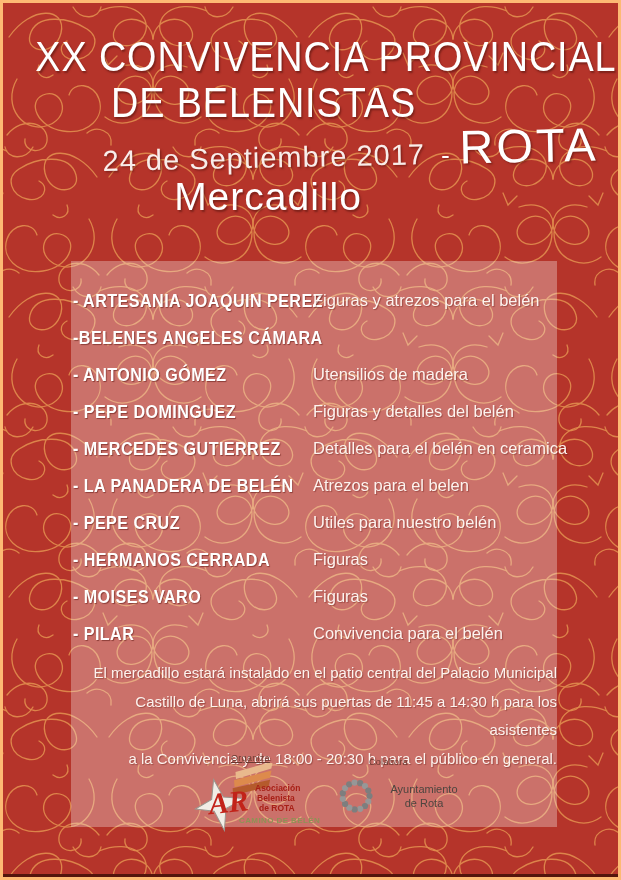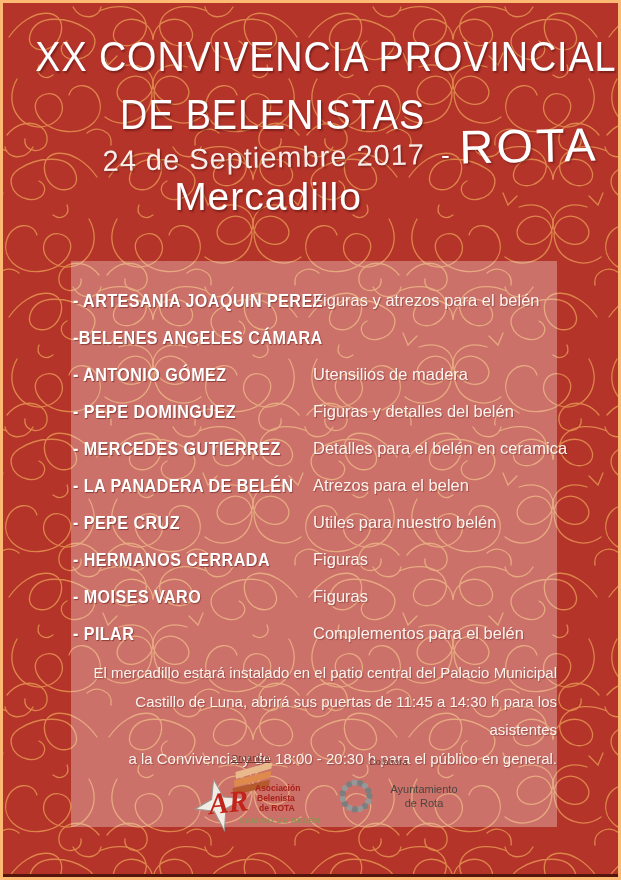--- a/index.html
+++ b/index.html
@@ -15,21 +15,21 @@
 
   
   .title-line{
     position:absolute;left:0;width:520px;text-align:center;
     color:#ffffff;font-size:42px;font-weight:400;letter-spacing:1px;
     text-shadow:1.5px 1.5px 2px rgba(80,18,12,.55);
     white-space:nowrap;
   }
   .title-line .squeeze{display:inline-block;transform:scaleX(.90);transform-origin:center;}
   #title1{top:30px;}
-  #title2{top:88px;padding-left:9px;}
+  #title2{top:76px;}
 
   .date-row{
     position:absolute;left:100px;top:124px;display:flex;align-items:baseline;
     color:#ffffff;text-shadow:1.5px 1.5px 2px rgba(80,18,12,.5);
     transform:rotate(-1.2deg);transform-origin:left bottom;white-space:nowrap;
   }
   .date-text{font-size:29px;color:rgba(255,252,250,.93);letter-spacing:1px;}
   .date-sep{font-size:26px;margin:0 10px 0 16px;color:#fff;}
   .date-city{font-size:47px;letter-spacing:3px;color:#ffffff;}
 
@@ -188,21 +188,21 @@
     <span class="vendor-desc">Figuras</span>
   </div>
 
   <div class="vendor-row">
     <span class="vendor-name">- MOISES VARO</span>
     <span class="vendor-desc">Figuras</span>
   </div>
 
   <div class="vendor-row">
     <span class="vendor-name">- PILAR</span>
-    <span class="vendor-desc">Complementos para el belén</span>
+    <span class="vendor-desc">Convivencia para el belén</span>
   </div>
 </div>
     <div class="footer-text" id="footer-text">
   <div>El mercadillo estará instalado en el patio central del Palacio Municipal</div>
 
   <div>Castillo de Luna, abrirá sus puertas de 11:45 a 14:30 h para los asistentes</div>
 
   <div>a la Convivencia y de 18:00 - 20:30 h para el público en general.</div>
 </div>
   </div>

